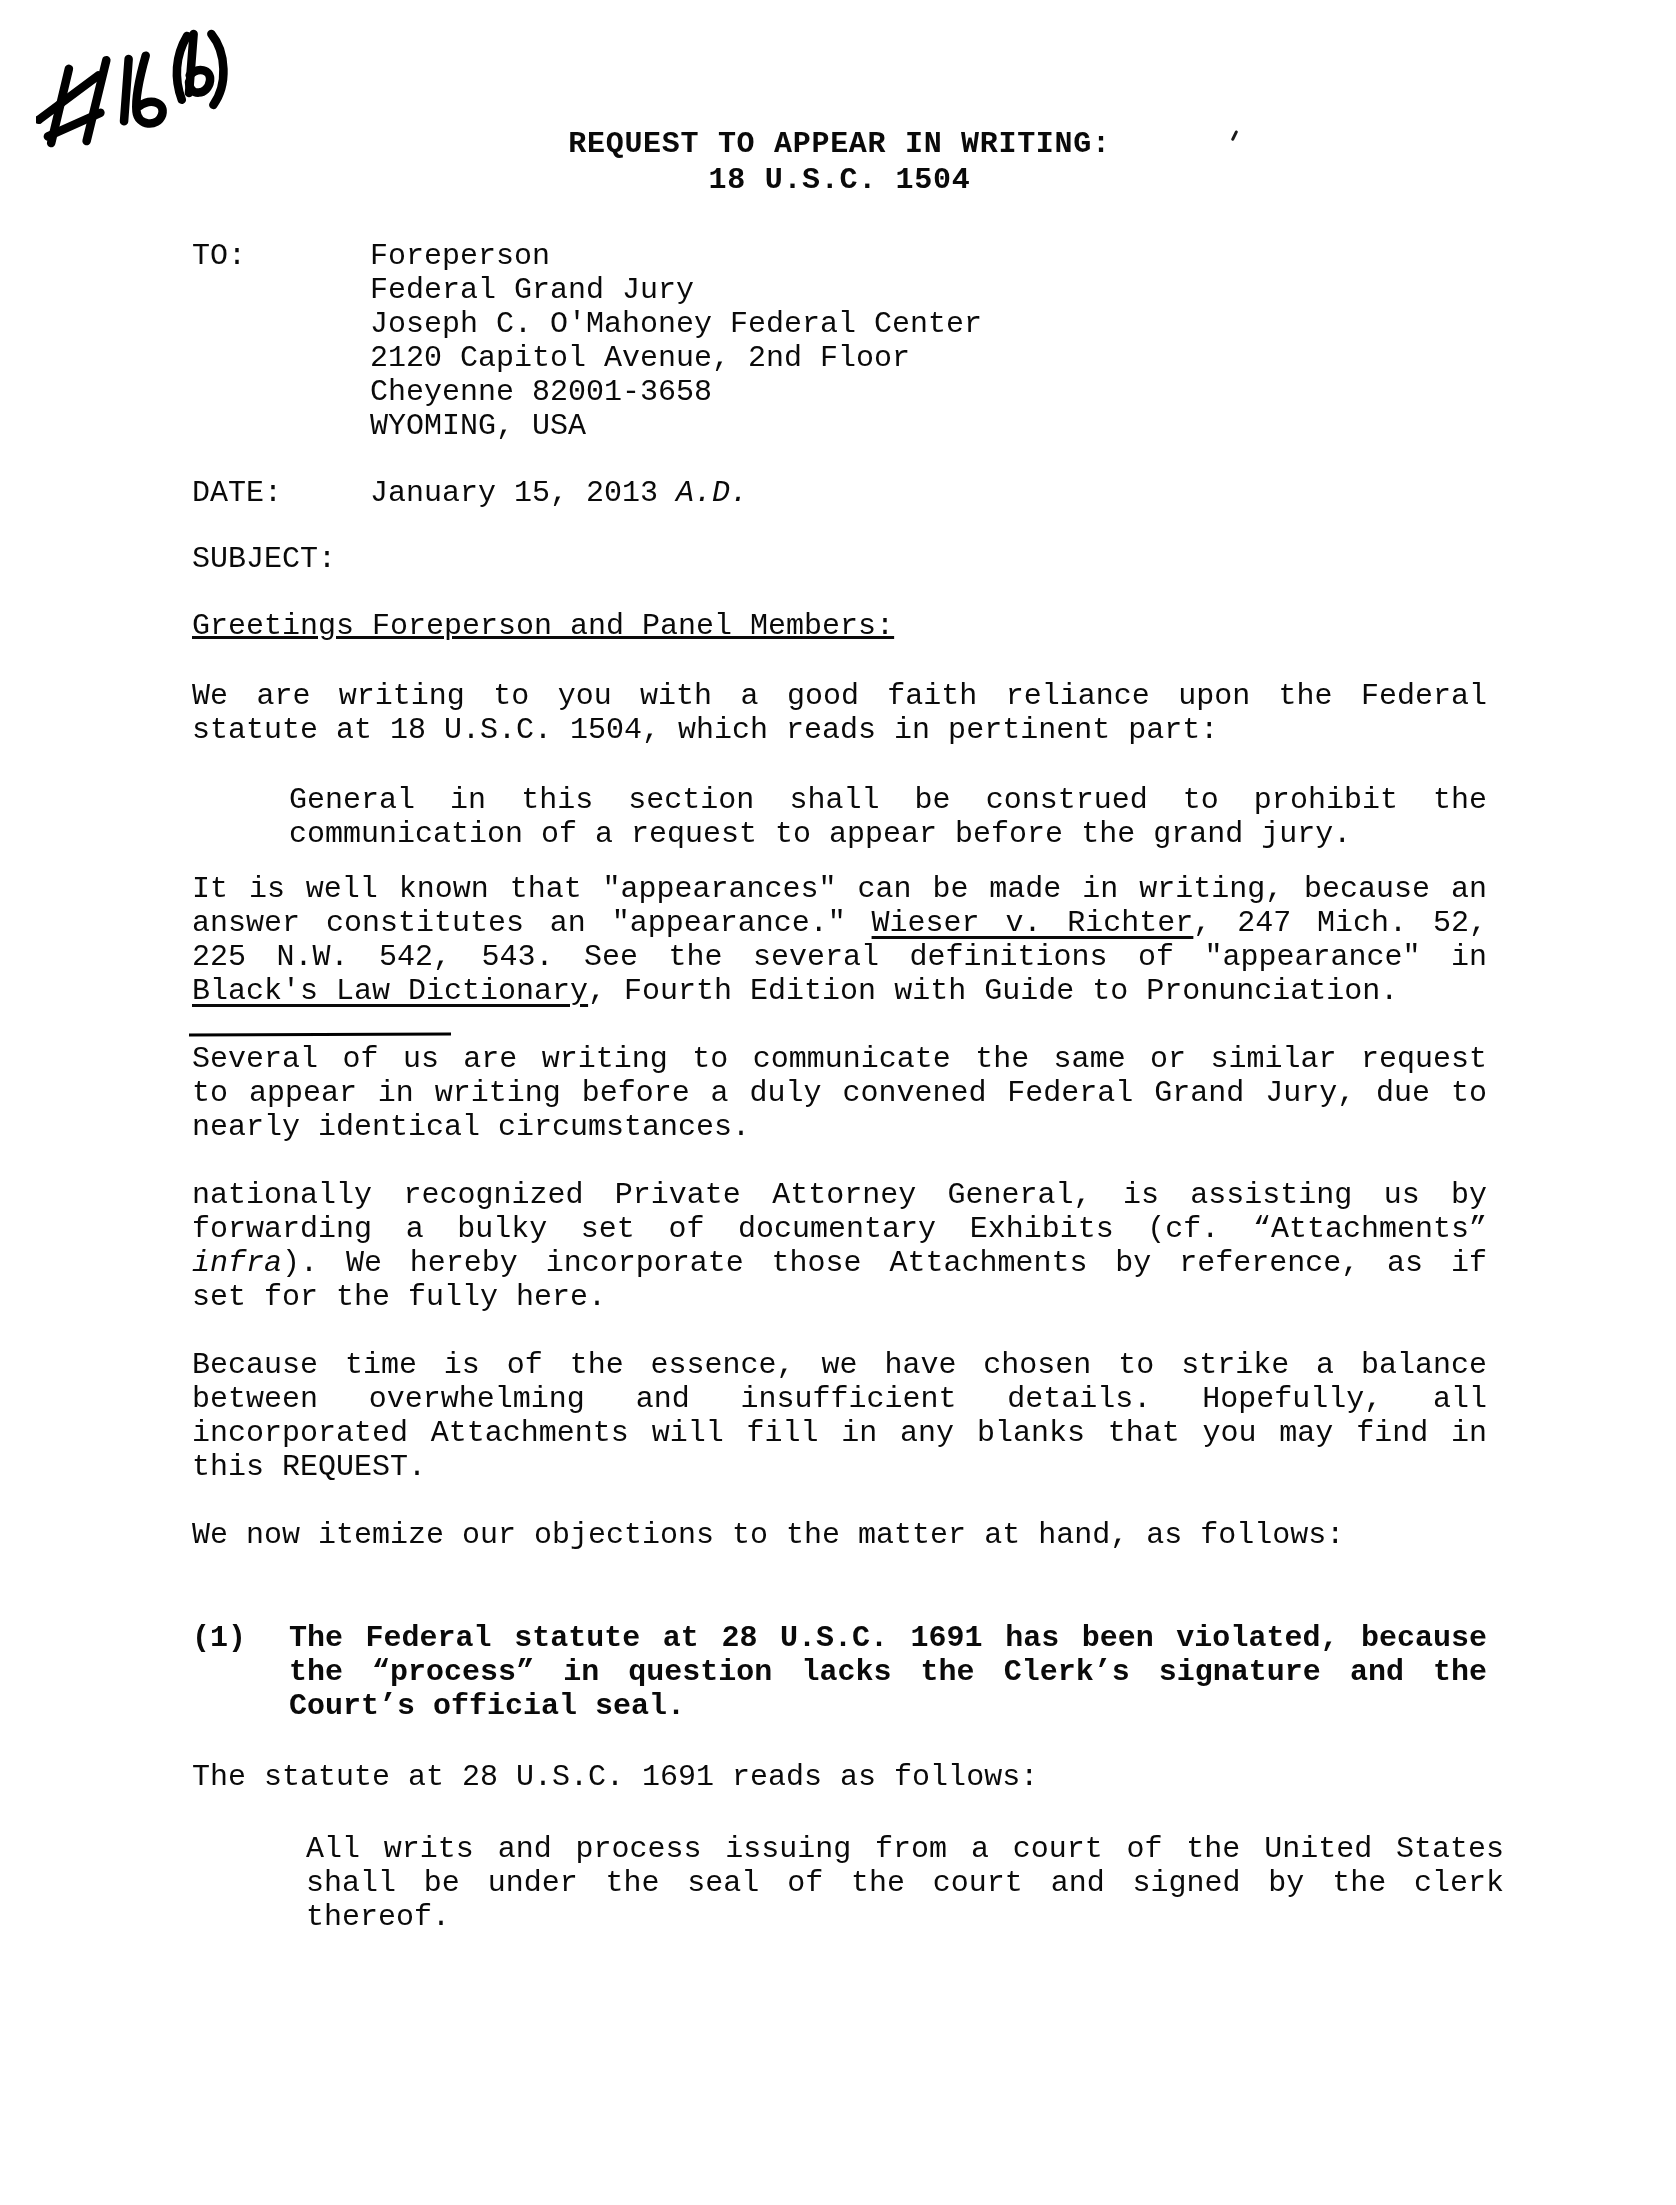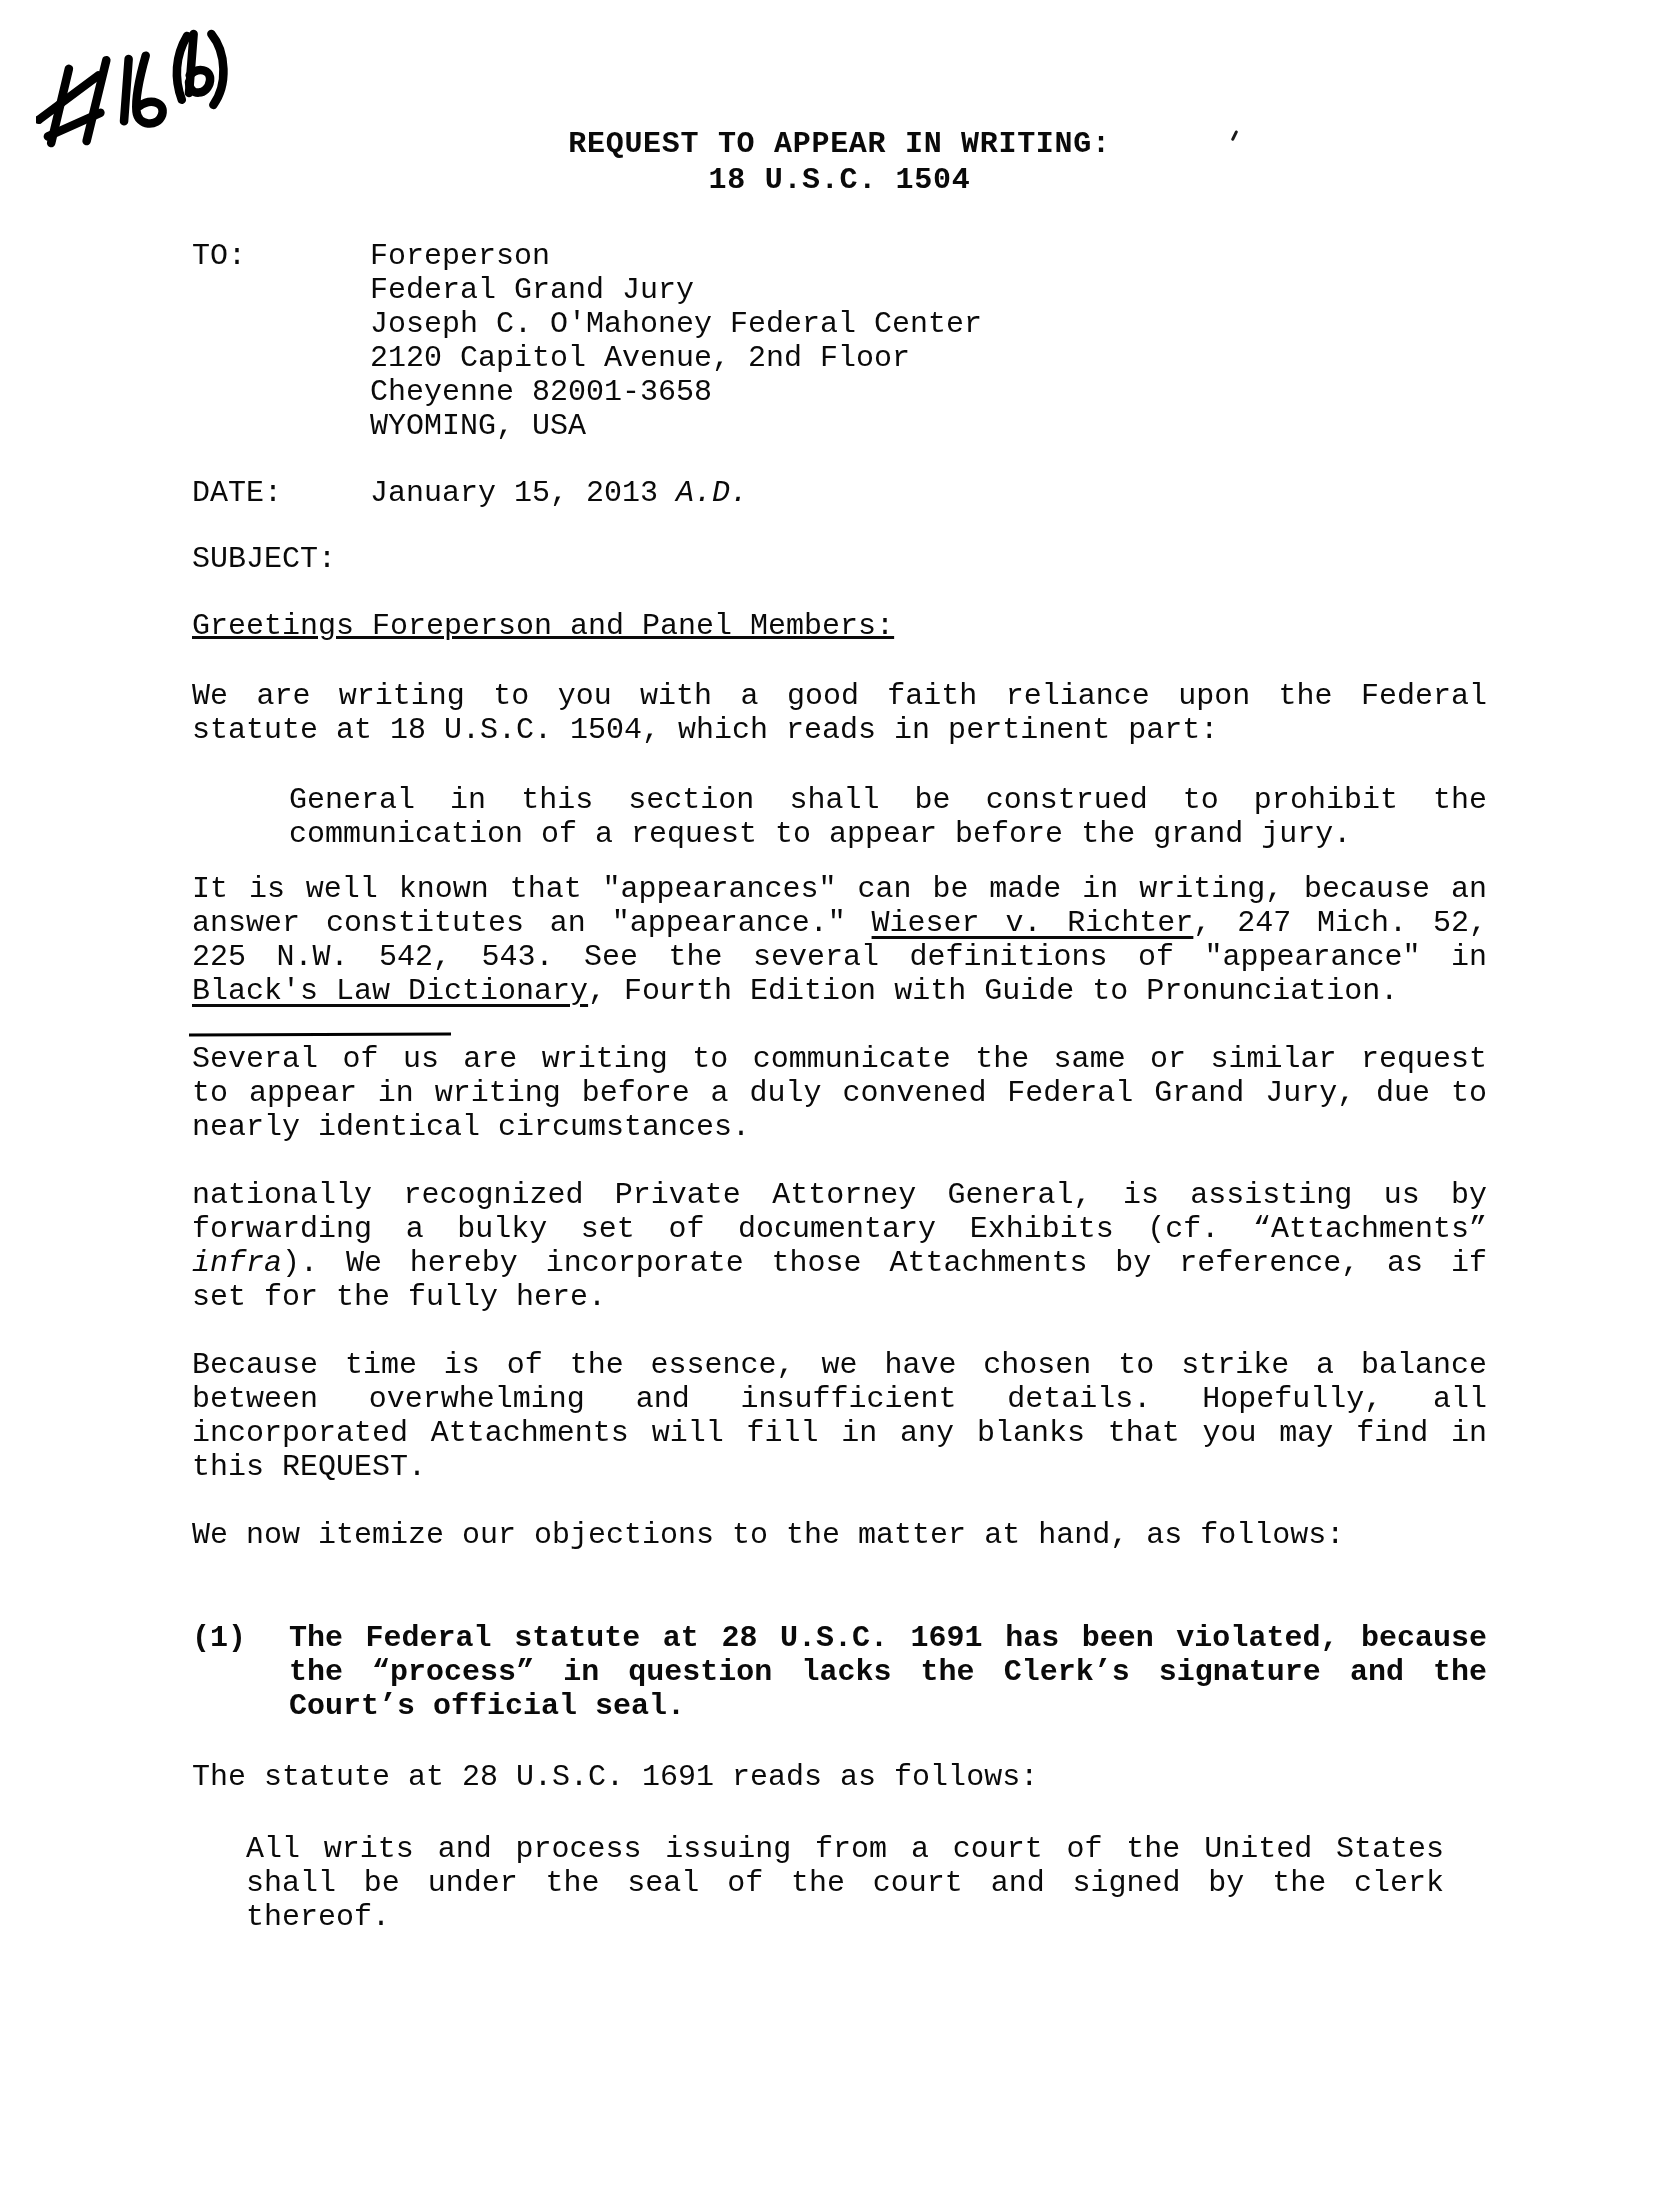--- a/index.html
+++ b/index.html
@@ -29,21 +29,21 @@
   .block-q1 { margin-top: 36px; margin-left: 97px; width: 1198px; }
   .block-p2 { margin-top: 21px; }
   .block-p3 { margin-top: 34px; }
   .block-p4 { margin-top: 34px; }
   .block-p5 { margin-top: 34px; }
   .block-itemize { margin-top: 34px; }
   .block-item1 { margin-top: 69px; display: flex; font-weight: bold; }
   .item-marker { width: 97px; flex: none; }
   .item-text { width: 1198px; }
   .block-statute-intro { margin-top: 37px; }
-  .block-q2 { margin-top: 38px; margin-left: 54px; width: 1198px; }
+  .block-q2 { margin-top: 38px; margin-left: 114px; width: 1198px; }
   .ul {
     text-decoration: underline;
     text-decoration-thickness: 2.6px;
     text-underline-offset: 5.3px;
   }
   .it { font-style: italic; }
   .handmark { position: absolute; left: 36px; top: 13px; }
   .stray-tick {
     position: absolute; left: 1233px; top: 130px;
     width: 2.6px; height: 11.2px; background: #1a1a1a;

